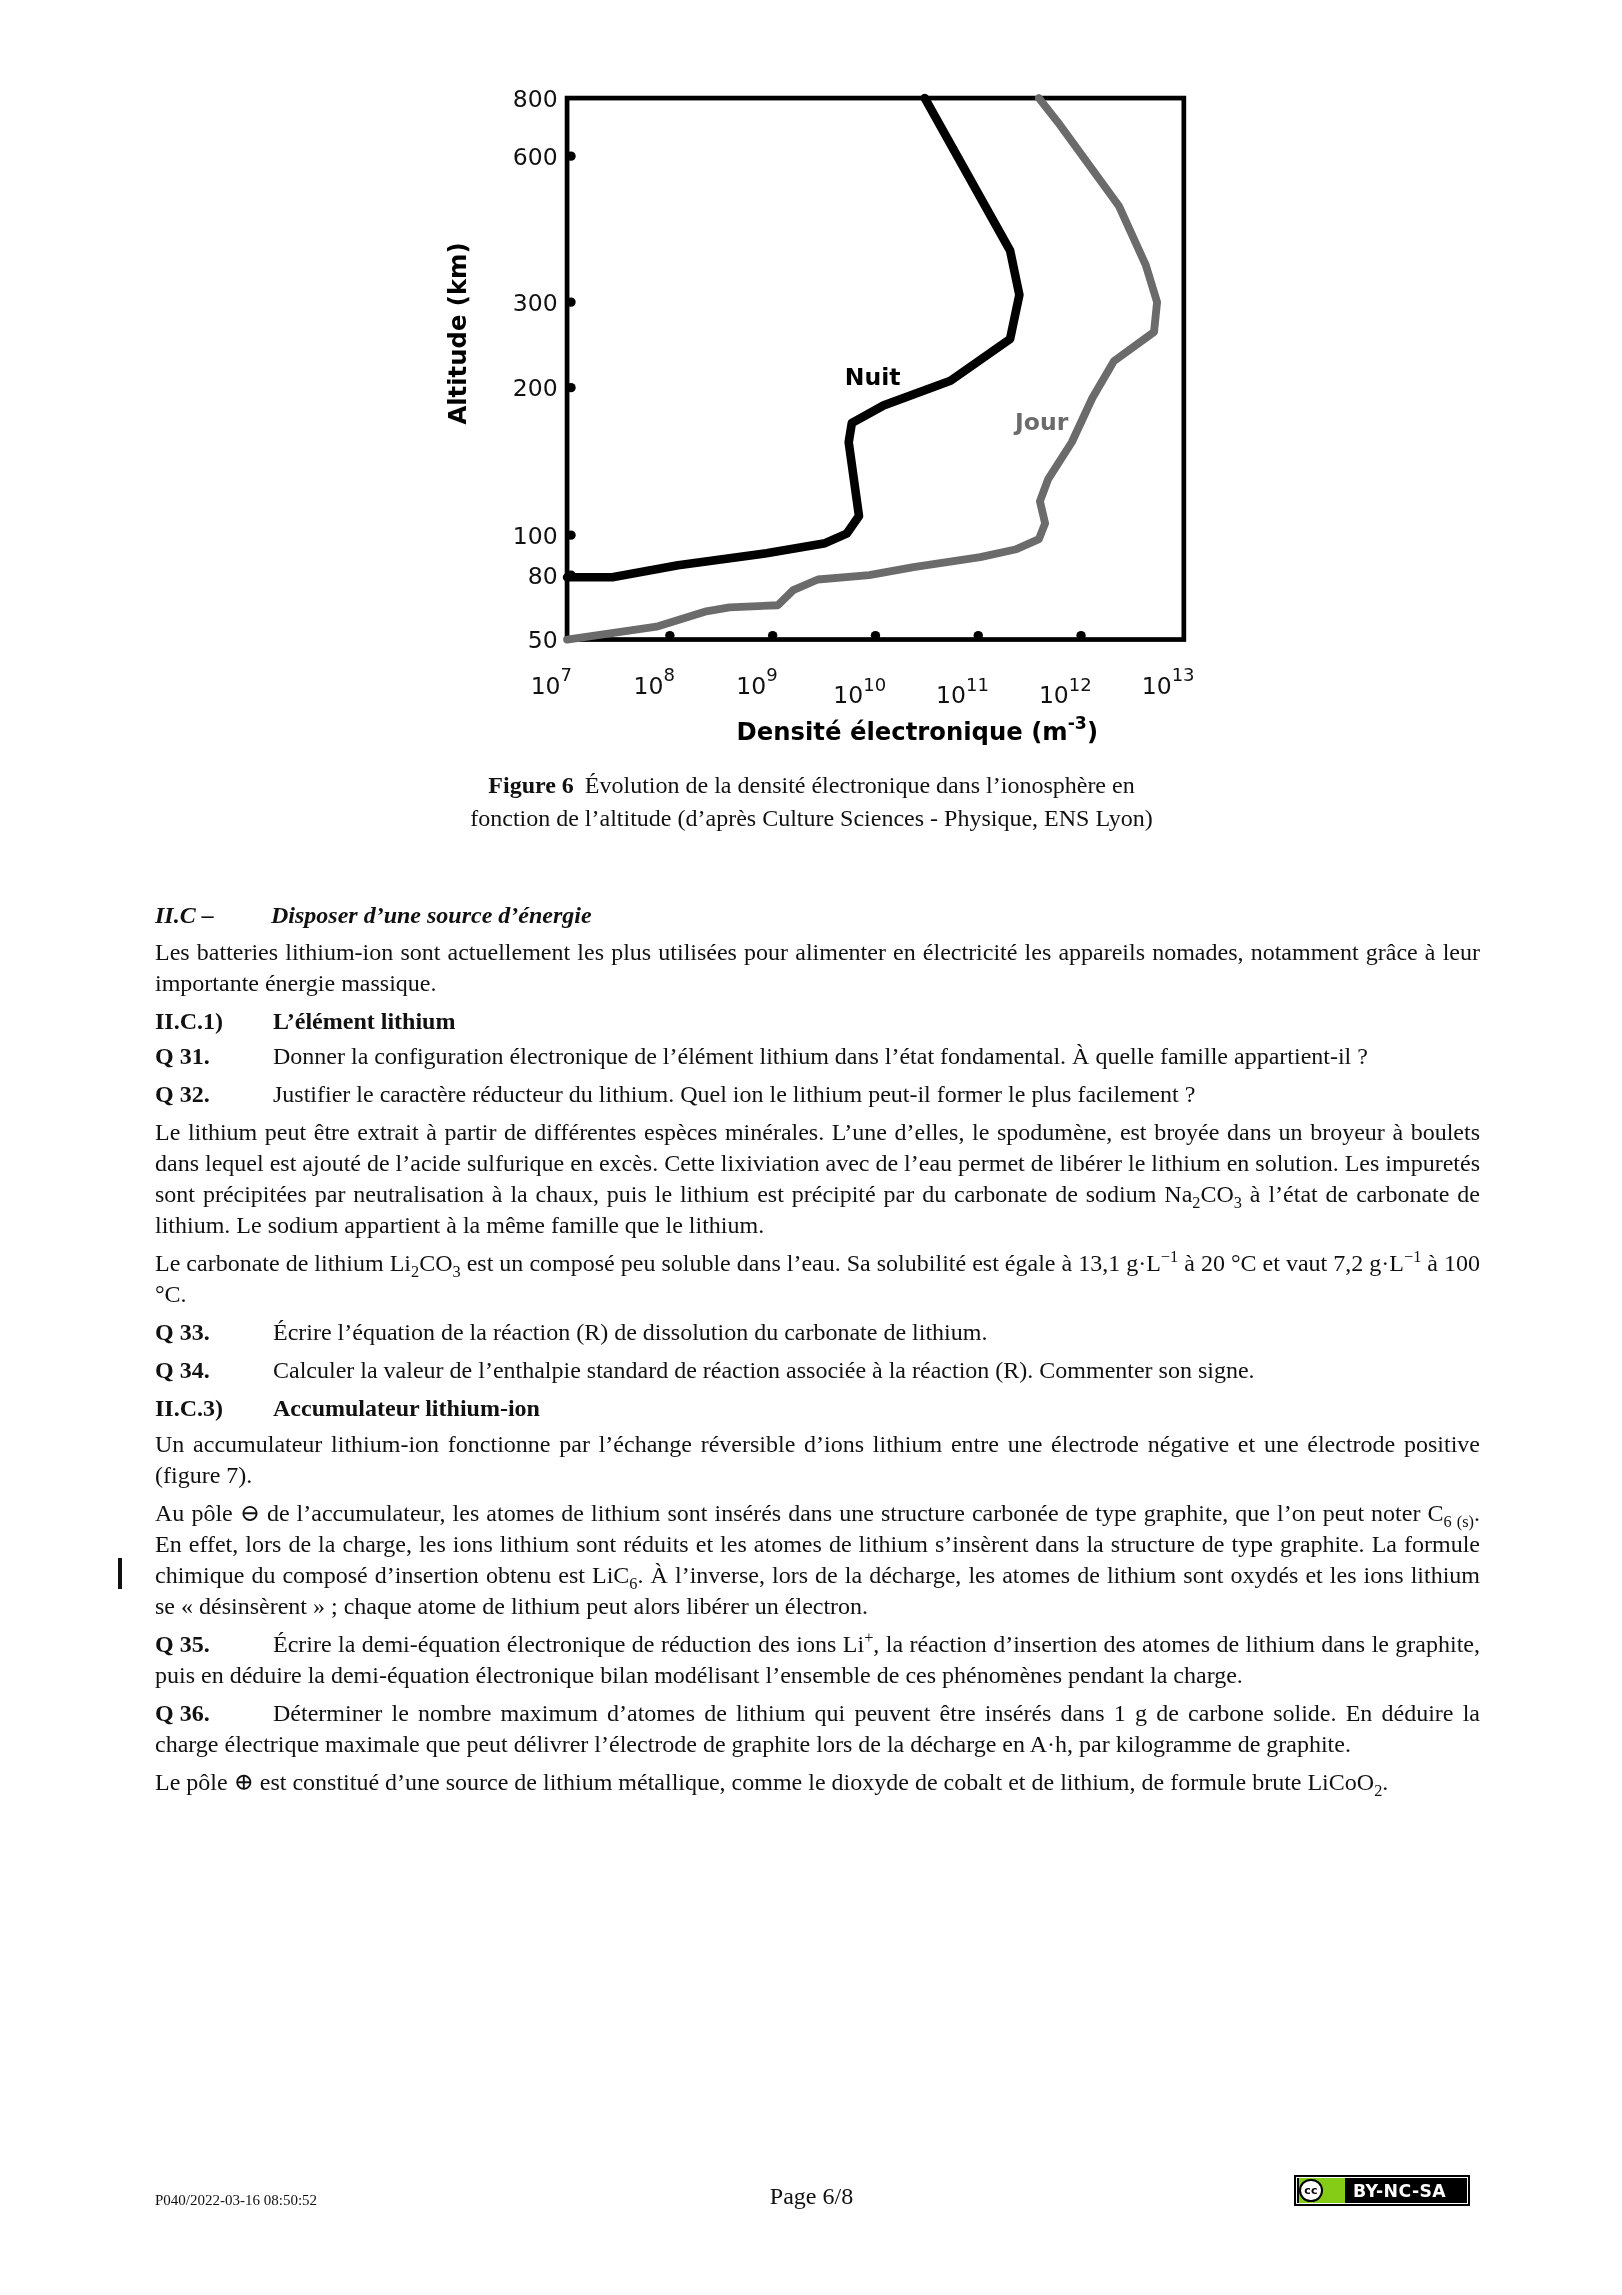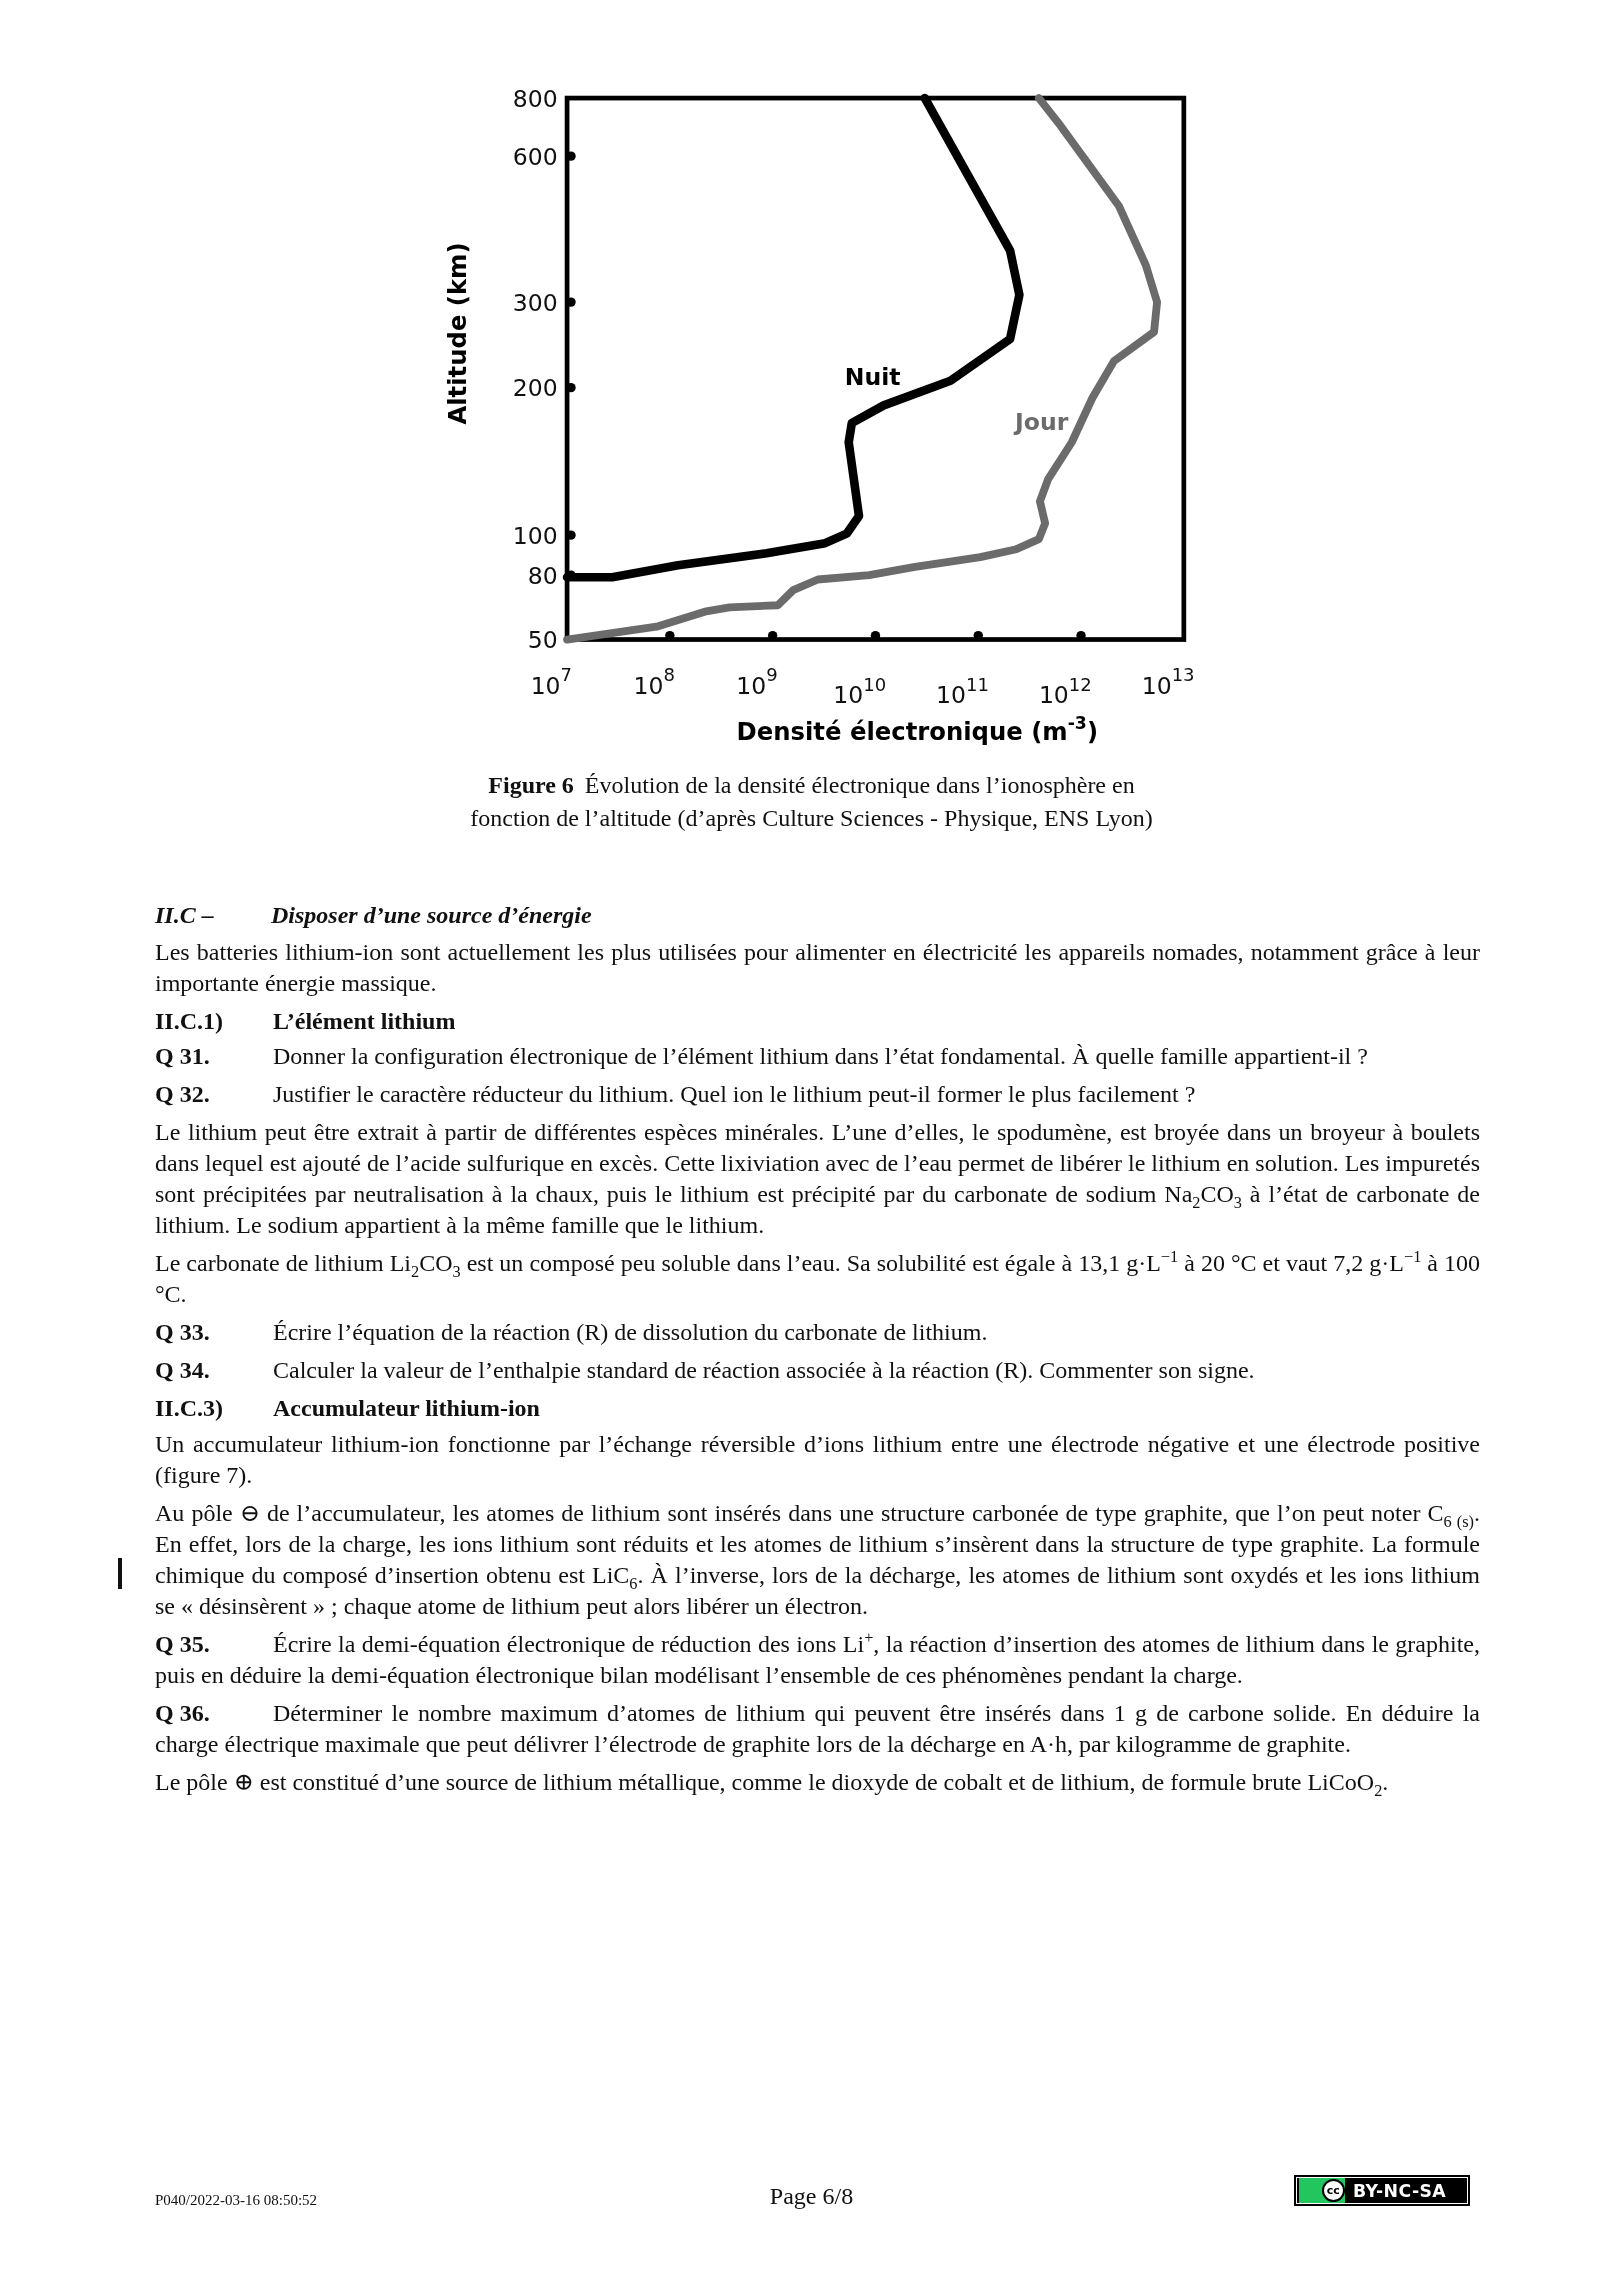--- a/index.html
+++ b/index.html
@@ -23,22 +23,22 @@
   .change-bar { position: absolute; left: 118px; top: 1558px; width: 3.9px; height: 31px; background: #111; }
   sub, sup { font-size: 0.68em; line-height: 0; }
   .iso { display: inline-block; position: relative; width: 9.4px; height: 1em; vertical-align: baseline; }
   .iso .m { position: absolute; left: 1.6px; top: -0.25em; font-size: 0.62em; }
   .iso .z { position: absolute; left: 1.6px; top: 0.5em; font-size: 0.62em; }
   .footer-left { position: absolute; left: 155px; top: 2192px; font-size: 15px; }
   .footer-center { position: absolute; left: 0; width: 1623px; top: 2183px; text-align: center; font-size: 24px; }
   .cc-badge { position: absolute; left: 1294px; top: 2175px; width: 176px; height: 31px;
               background: #000; border: 2.4px solid #000; box-sizing: border-box;
               display: flex; align-items: center; outline: 1.6px solid #fff; outline-offset: -3.9px; }
-  .cc-badge .cc { width: 46px; height: 27px; background: #22c55e; display: flex; align-items: center;
-                  justify-content: flex-end; margin-left: 3.1px; }
+  .cc-badge .cc { width: 46px; height: 27px; background: #84cc16; display: flex; align-items: center;
+                  justify-content: flex-start; margin-left: 3.1px; }
   .cc-badge .cc span { width: 23.6px; height: 23.6px; border-radius: 50%; background: #fff; border: 2.4px solid #000;
                        box-sizing: border-box; font: bold 11px "DejaVu Sans", sans-serif; display: flex;
                        align-items: center; justify-content: center; color: #000; }
   .cc-badge .lbl { color: #fff; font: bold 17.3px "DejaVu Sans", sans-serif; margin-left: 7.9px; letter-spacing: 0.4px; }
 </style>
 </head>
 <body>
 
 <div class="page">
 

